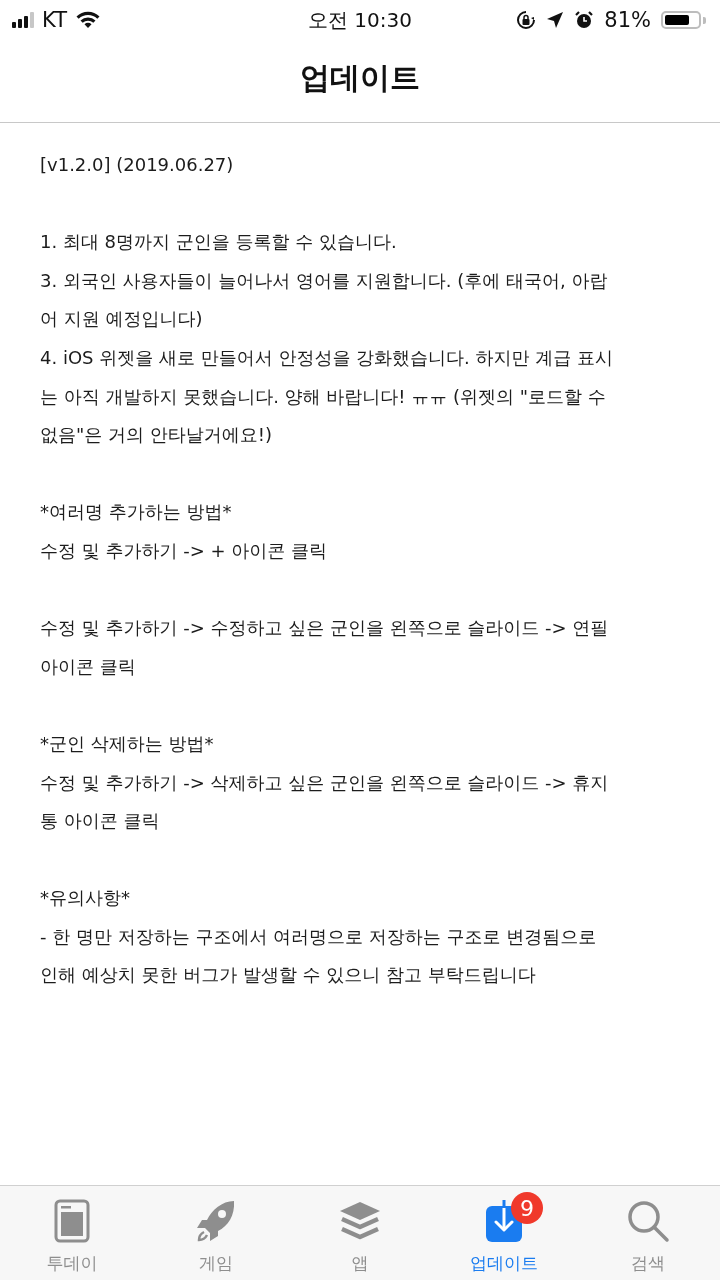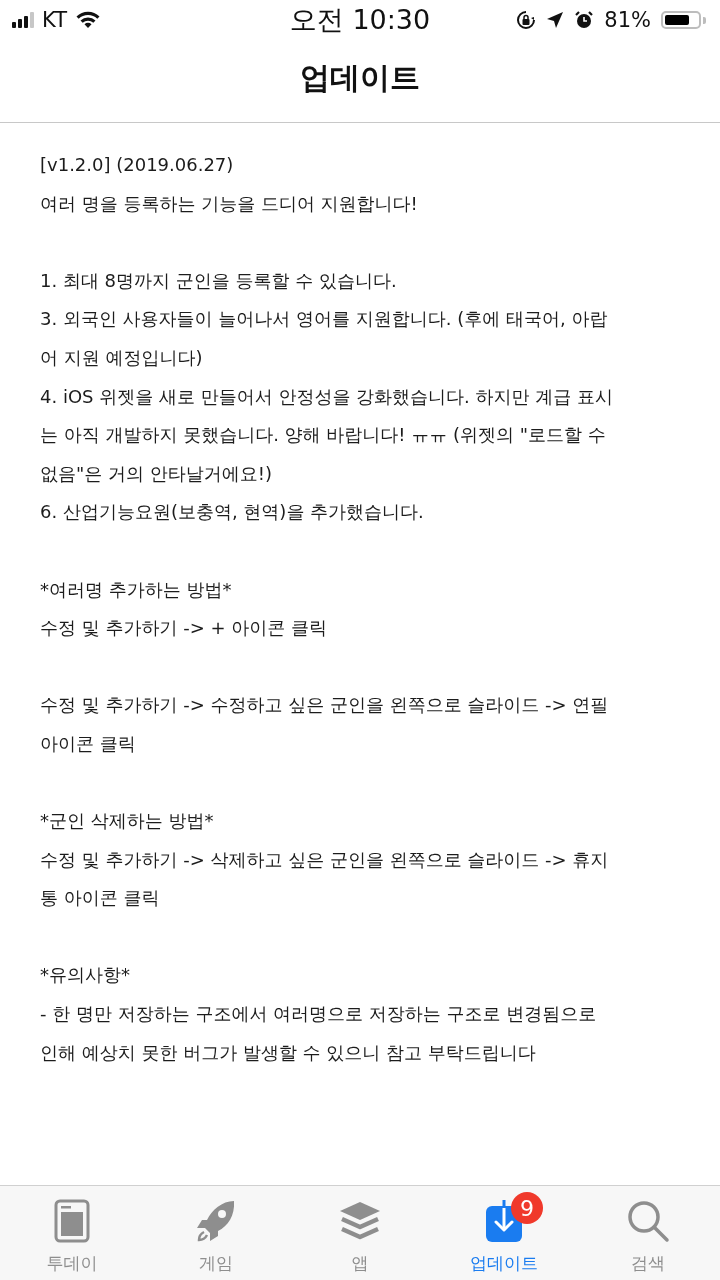--- a/index.html
+++ b/index.html
@@ -11,21 +11,21 @@
   }
   .status-bar {
     position:absolute; left:0; top:0; width:720px; height:40px;
     display:flex; align-items:center; justify-content:space-between;
     font-size:21px; color:#111;
   }
   .sb-left { display:flex; align-items:center; padding-left:12px; gap:8px; }
   .signal { display:flex; align-items:flex-end; gap:2px; height:16px; }
   .signal span { width:4px; background:#111; border-radius:1px; }
   .signal span.dim { background:#c7c7c7; }
-  .sb-center { position:absolute; left:0; right:0; text-align:center; pointer-events:none; font-size:27px; }
+  .sb-center { position:absolute; left:0; right:0; text-align:center; pointer-events:none; font-size:20px; }
   .sb-right { display:flex; align-items:center; gap:10px; padding-right:14px; }
   .battery { display:flex; align-items:center; }
   .battery .body { width:40px; height:18px; border:2px solid #bdbdbd; border-radius:5px; padding:2px; box-sizing:border-box; }
   .battery .fill { height:100%; background:#000; border-radius:2px; }
   .battery .nub { width:3px; height:7px; background:#bdbdbd; border-radius:0 2px 2px 0; margin-left:2px; }
   .nav-bar {
     position:absolute; left:0; top:40px; width:720px; height:83px;
     display:flex; align-items:center; justify-content:center;
     border-bottom:1.5px solid #c8c8c8; box-sizing:border-box;
   }
@@ -93,29 +93,27 @@
     </div>
   </div>
 </div>
 
 <div class="nav-bar">
   <div class="nav-title">업데이트</div>
 </div>
 
 <div class="content">
   <p>[v1.2.0] (2019.06.27)</p>
-  <p>여러 명을 등록하는 기능을 드디어 지원합니다!</p>
   <p> </p>
   <p>1. 최대 8명까지 군인을 등록할 수 있습니다.</p>
   <p>3. 외국인 사용자들이 늘어나서 영어를 지원합니다. (후에 태국어, 아랍</p>
   <p>어 지원 예정입니다)</p>
   <p>4. iOS 위젯을 새로 만들어서 안정성을 강화했습니다. 하지만 계급 표시</p>
   <p>는 아직 개발하지 못했습니다. 양해 바랍니다! ㅠㅠ (위젯의 "로드할 수</p>
   <p>없음"은 거의 안타날거에요!)</p>
-  <p>6. 산업기능요원(보충역, 현역)을 추가했습니다.</p>
   <p> </p>
   <p>*여러명 추가하는 방법*</p>
   <p>수정 및 추가하기 -&gt; + 아이콘 클릭</p>
   <p> </p>
   <p>수정 및 추가하기 -&gt; 수정하고 싶은 군인을 왼쪽으로 슬라이드 -&gt; 연필</p>
   <p>아이콘 클릭</p>
   <p> </p>
   <p>*군인 삭제하는 방법*</p>
   <p>수정 및 추가하기 -&gt; 삭제하고 싶은 군인을 왼쪽으로 슬라이드 -&gt; 휴지</p>
   <p>통 아이콘 클릭</p>

